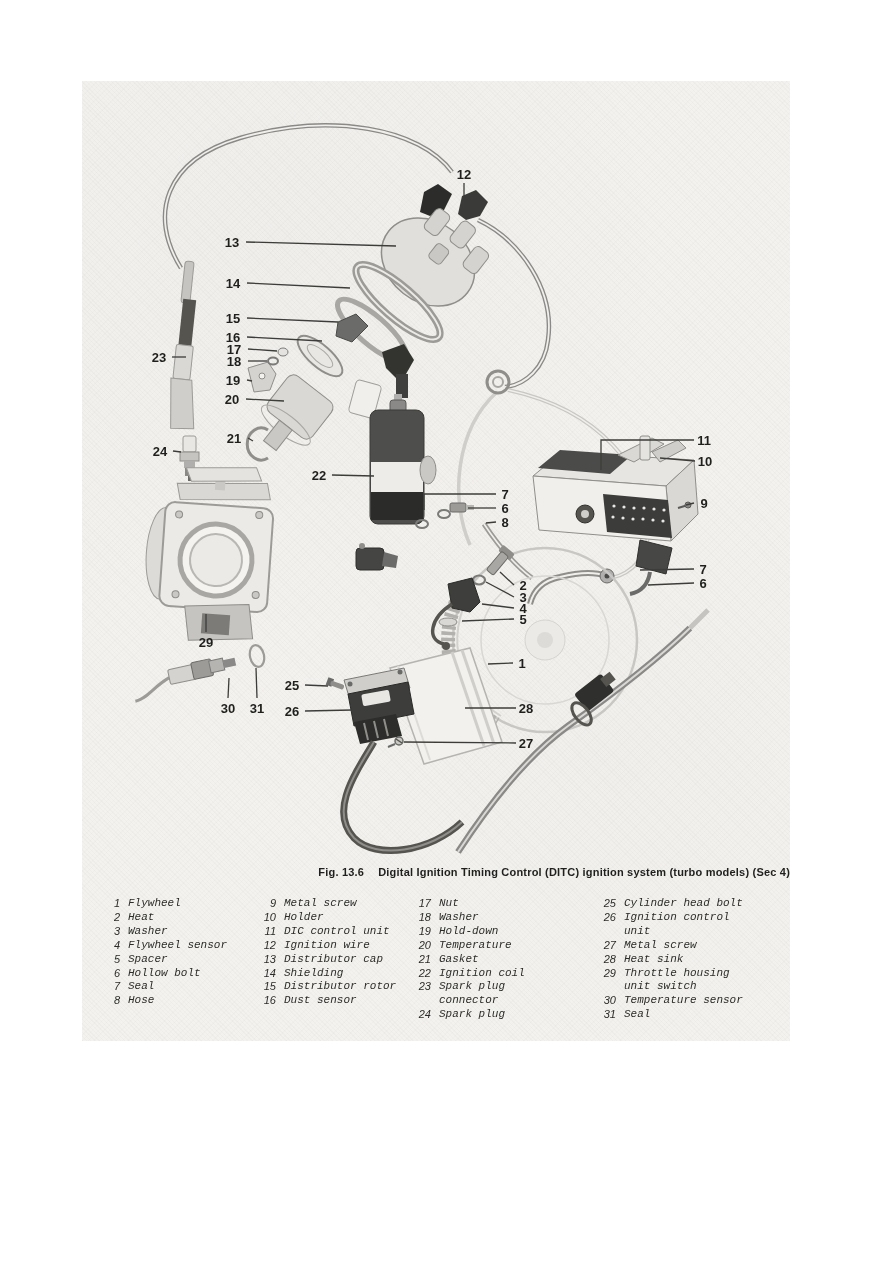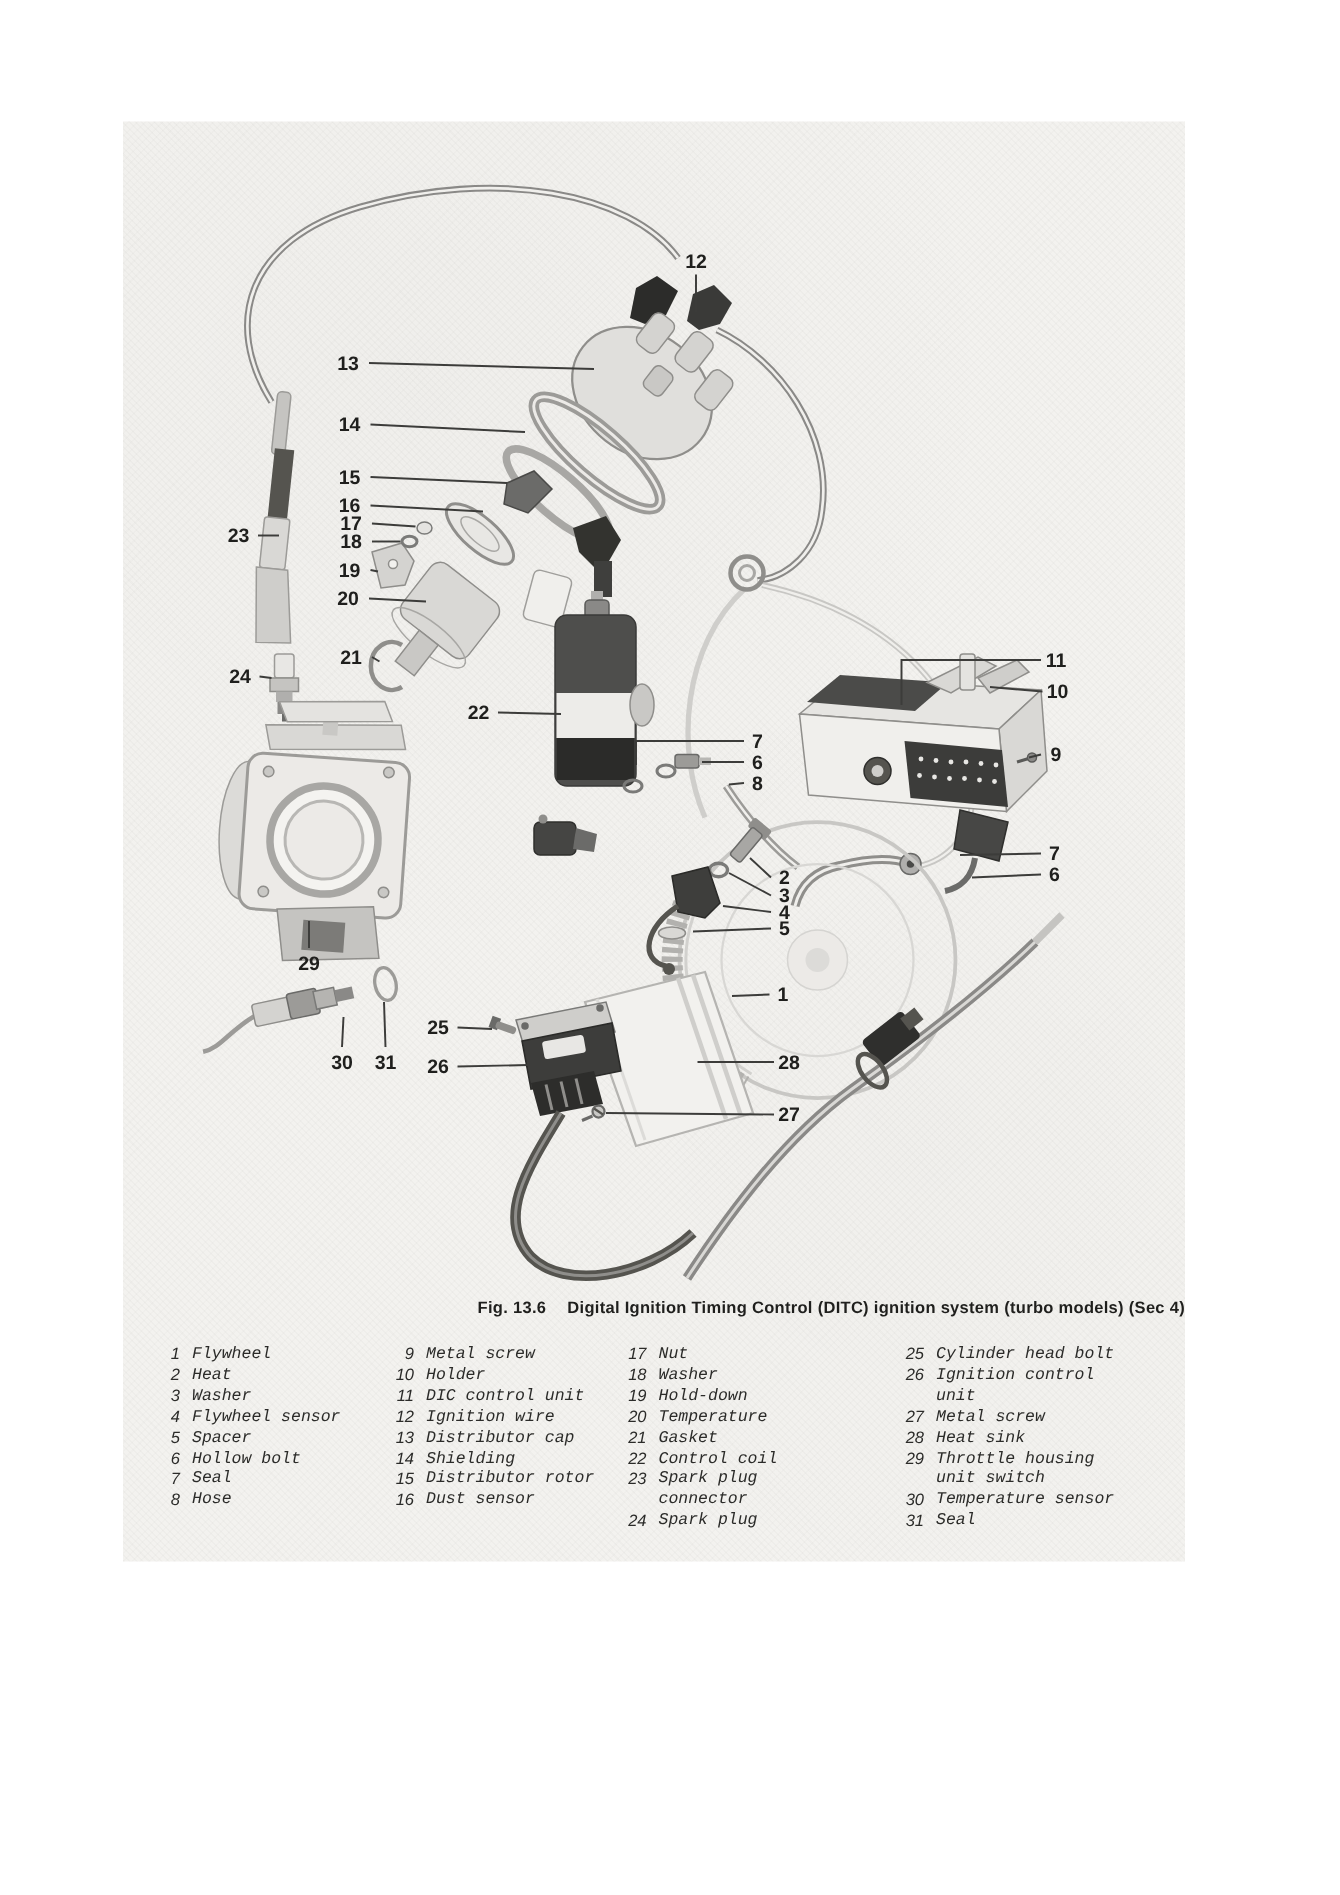--- a/index.html
+++ b/index.html
@@ -424,21 +424,21 @@
         <div class="lg-row">
           <span class="lg-num">20</span>
           <span class="lg-label">Temperature</span>
         </div>
         <div class="lg-row">
           <span class="lg-num">21</span>
           <span class="lg-label">Gasket</span>
         </div>
         <div class="lg-row">
           <span class="lg-num">22</span>
-          <span class="lg-label">Control coil</span>
+          <span class="lg-label">Ignition coil</span>
         </div>
         <div class="lg-row">
           <span class="lg-num">23</span>
           <span class="lg-label">Spark plug connector</span>
         </div>
         <div class="lg-row">
           <span class="lg-num">24</span>
           <span class="lg-label">Spark plug</span>
         </div>
       </div>

